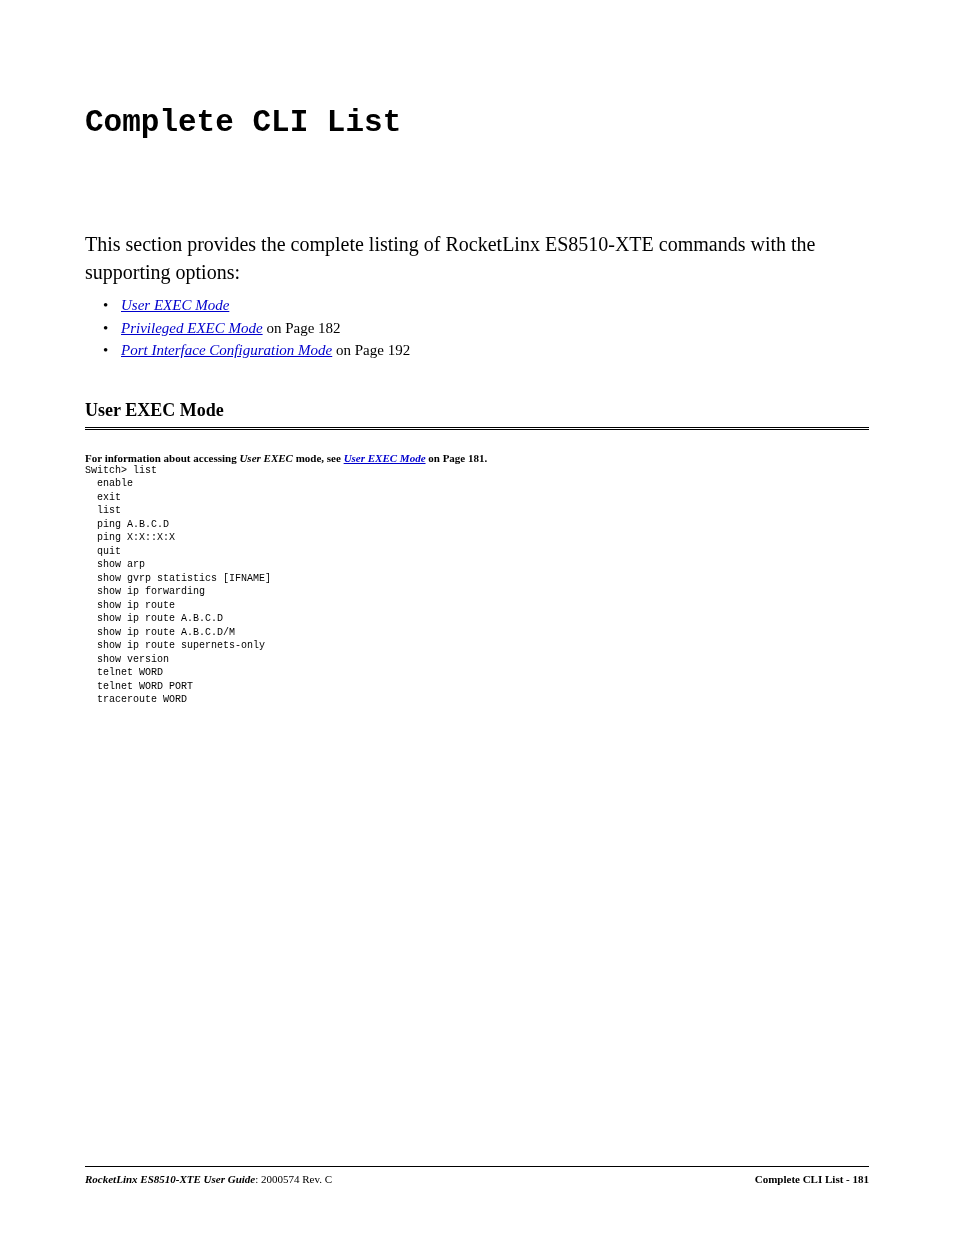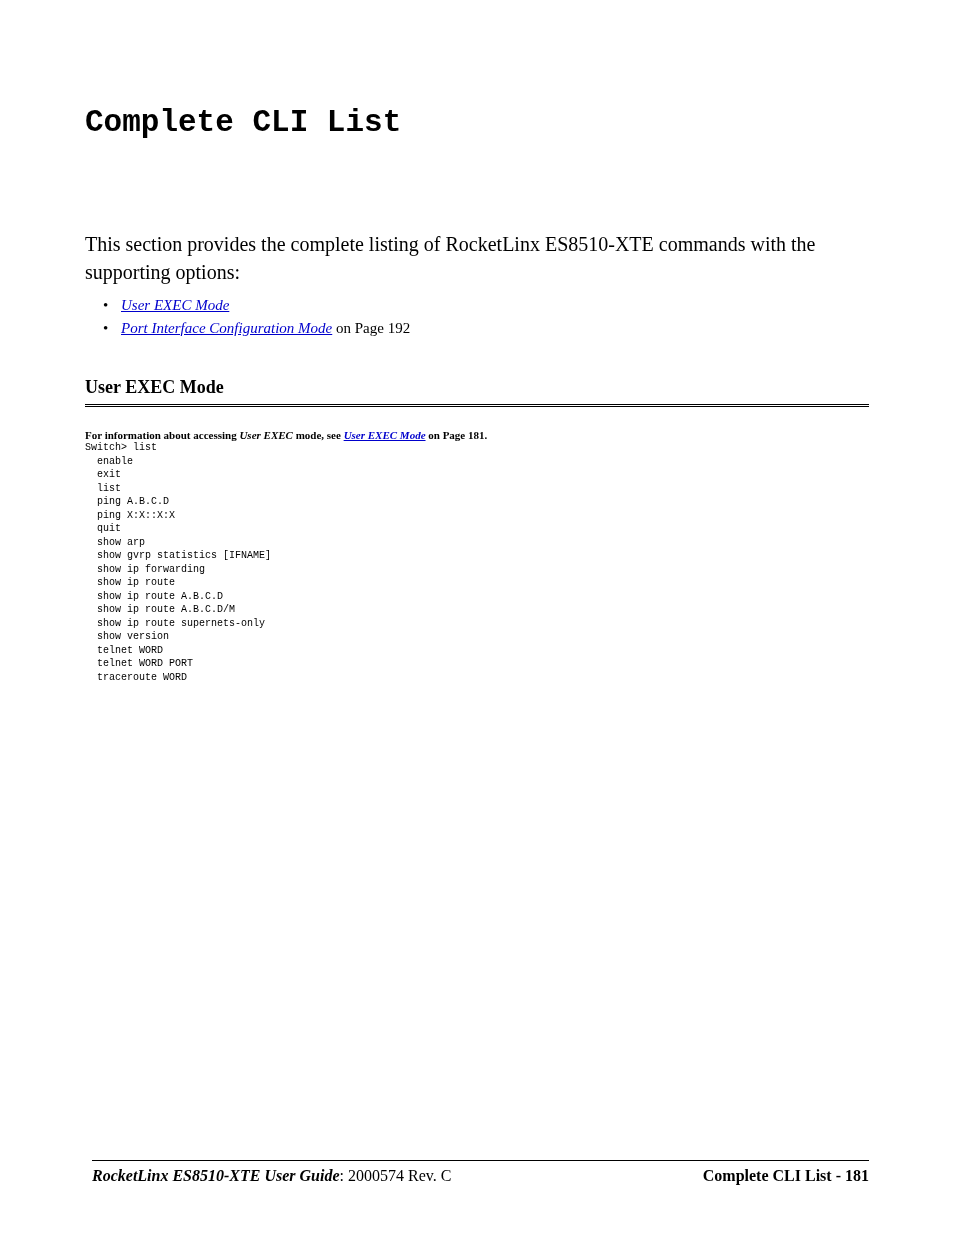--- a/index.html
+++ b/index.html
@@ -64,41 +64,44 @@
     .italic { font-style: italic; }
     .code-block {
       font-family: 'Courier New', monospace;
       font-size: 10px;
       line-height: 1.35;
       white-space: pre;
     }
     .footer {
       position: absolute;
       bottom: 50px;
-      left: 92px;
+      left: 85px;
       right: 85px;
       border-top: 1px solid #000;
       padding-top: 6px;
       display: flex;
       justify-content: space-between;
-      font-size: 16px;
+      font-size: 11px;
     }
     .footer-left .doc-title { font-style: italic; font-weight: bold; }
     .footer-right { font-weight: bold; margin-left: 10px; }
   </style>
 </head>
 <body>
 
 <h1 class="page-title">Complete CLI List</h1>
 
 <p class="intro">This section provides the complete listing of RocketLinx ES8510-XTE commands with the supporting options:</p>
 
 <ul class="toc-list">
   <li>
     <a class="link">User EXEC Mode</a><span></span>
+  </li>
+  <li>
+    <a class="link">Privileged EXEC Mode</a><span> on Page 182</span>
   </li>
   <li>
     <a class="link">Port Interface Configuration Mode</a><span> on Page 192</span>
   </li>
 </ul>
 
 <h2 class="section-heading">User EXEC Mode</h2>
 <hr class="section-rule">
 
 <p class="section-intro">

